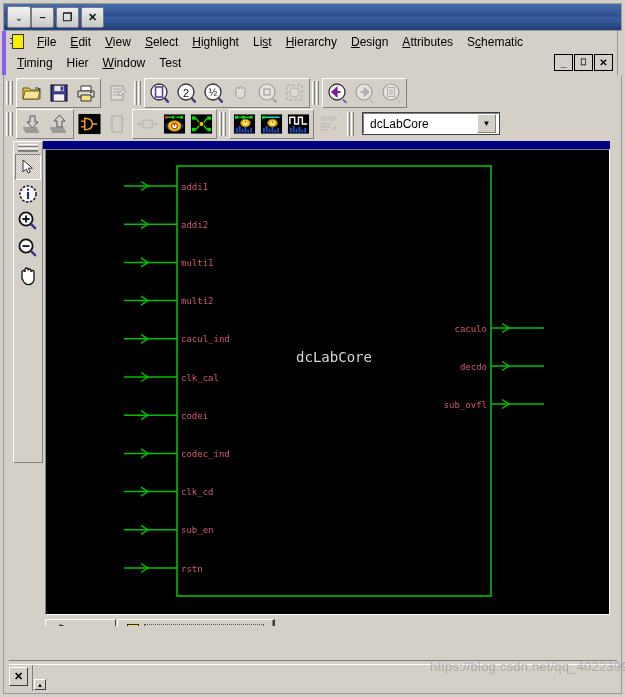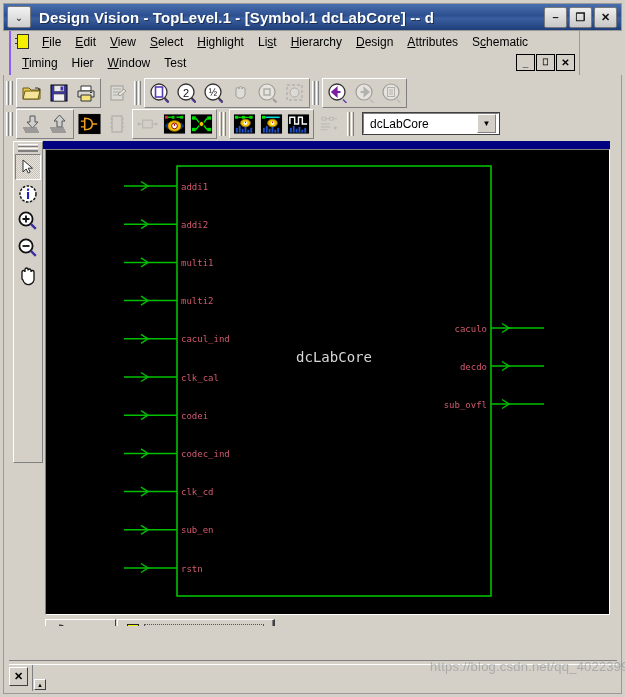--- a/index.html
+++ b/index.html
@@ -37,23 +37,23 @@
   .tb-btn{
     width:21px;height:19px;
     background:linear-gradient(to bottom,#eeeeee,#c8c8c8);
     border:1px solid #7a7a7a;border-radius:2px;
     display:flex;align-items:center;justify-content:center;
     font-size:11px;font-weight:bold;color:#111;
   }
 
   
   .menubar{
-    position:absolute;left:9px;top:31px;width:571px;height:44px;
-    background:#d4d0c8;
-    border-left:2px solid #8b5cf6;border-right:1px solid #9a9a9a;
+    position:absolute;left:2px;top:31px;width:616px;height:44px;
+    background:#d4d0c8;
+    border-left:4px solid #8b5cf6;border-right:1px solid #9a9a9a;
     box-sizing:border-box;
   }
   .menurow{display:flex;align-items:center;height:21px;padding-left:4px;}
   .menu-chipicon{
     width:10px;height:13px;background:#f5f000;
     border:1px solid #333;margin-right:6px;margin-left:2px;
     position:relative;
   }
   .menu-chipicon:before,.menu-chipicon:after{
     content:"";position:absolute;left:-3px;width:3px;height:1px;background:#333;
@@ -272,21 +272,20 @@
 </style>
 </head>
 <body>
 
 <div class="app">
 
   <div class="titlebar">
     <div class="tb-sysbtn">
       <span>⌄</span>
     </div>
-    <div class="tb-title">Design Vision - TopLevel.1 - [Symbol.1  dcLabCore] -- d</div>
     <div class="tb-btns">
       <div class="tb-btn">
           <span>–</span>
         </div>
       <div class="tb-btn">
           <span>❐</span>
         </div>
       <div class="tb-btn">
           <span>✕</span>
         </div>

